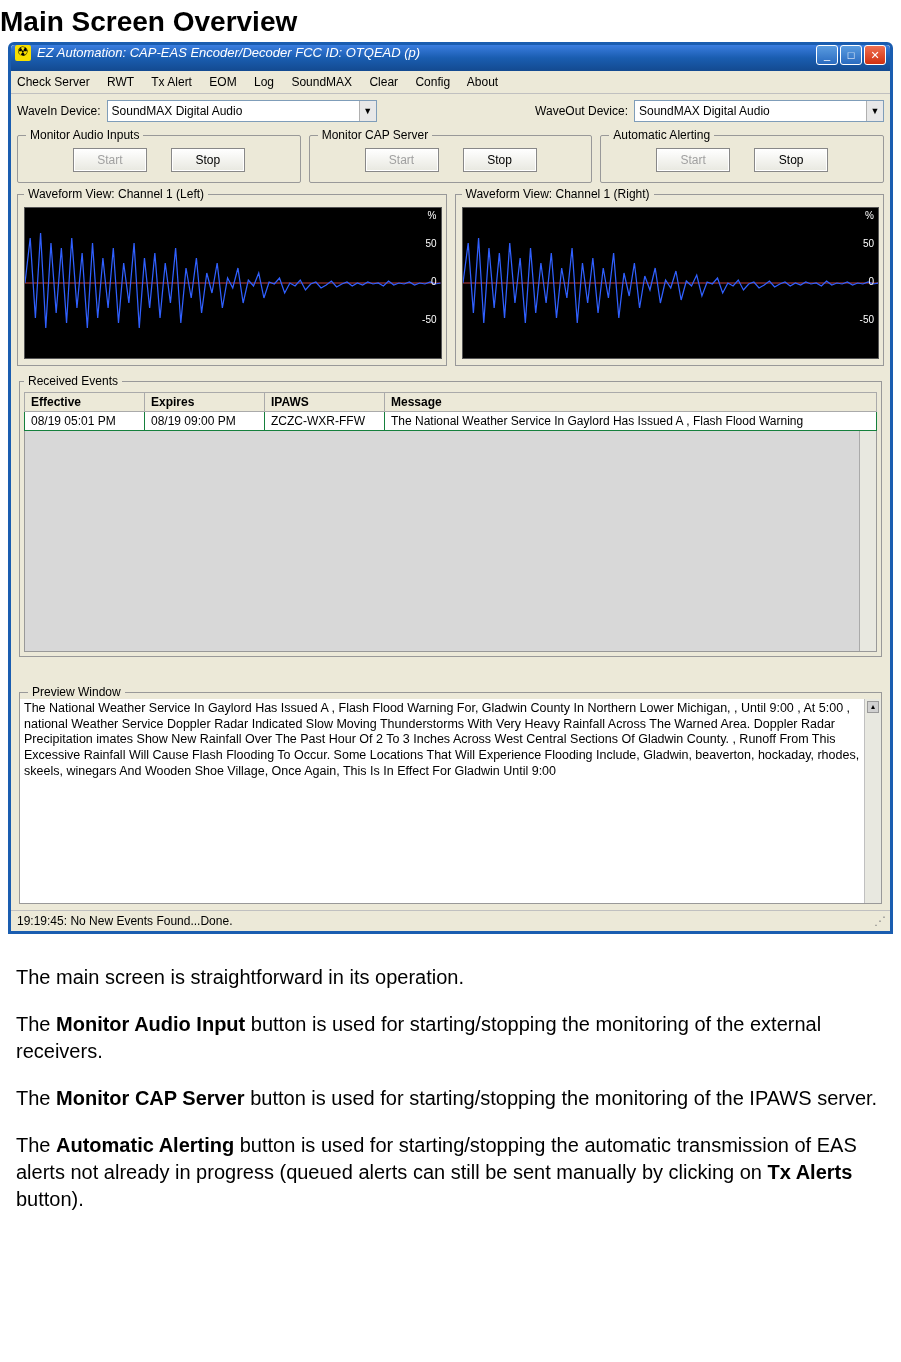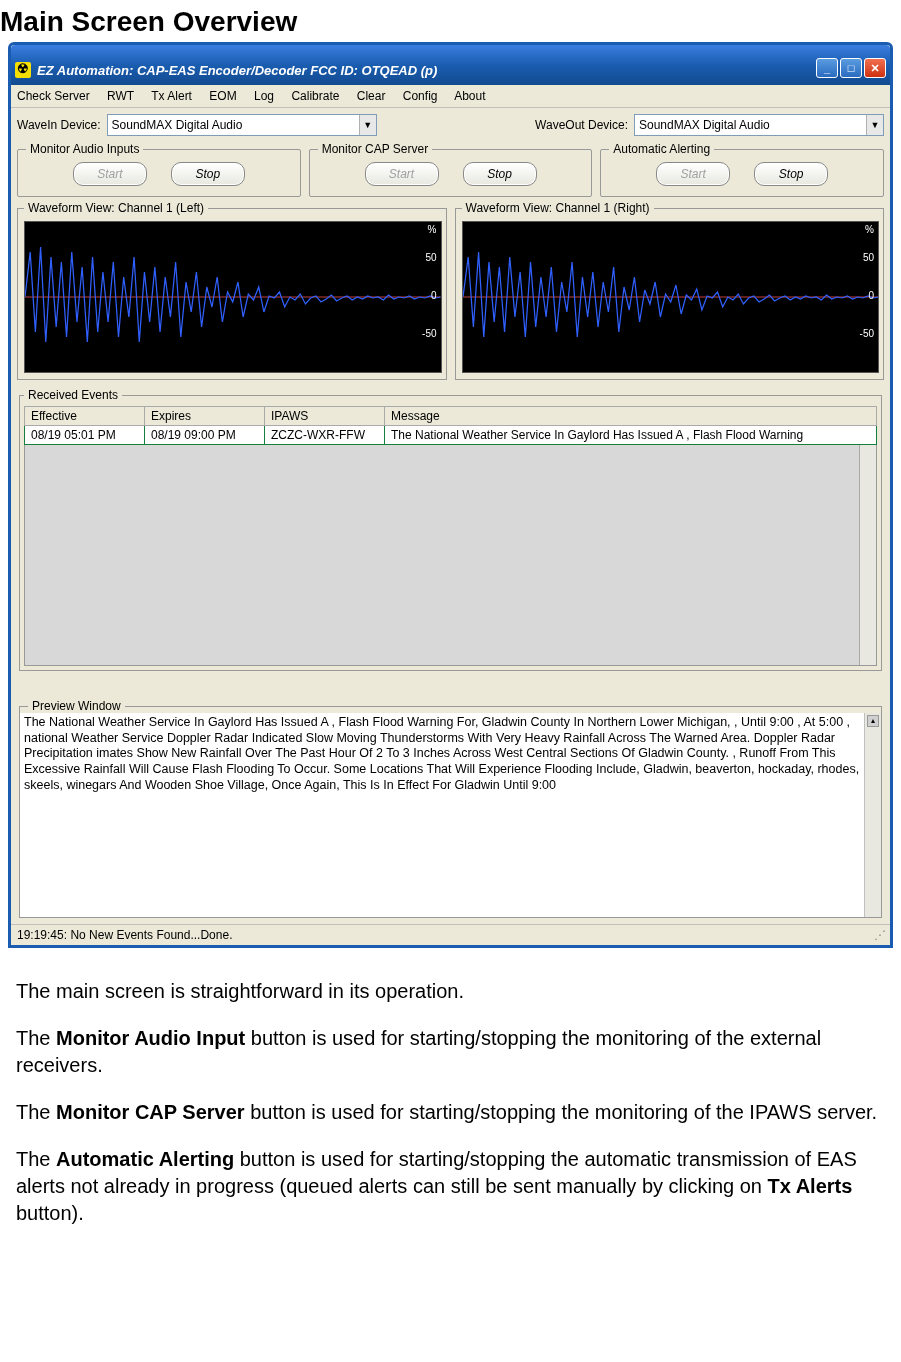--- a/index.html
+++ b/index.html
@@ -21,23 +21,23 @@
     margin: 0 8px;
     background: #ECE9D8;
     font-family: Tahoma, Arial, sans-serif;
     font-size: 12px;
   }
   .titlebar {
     background: linear-gradient(to bottom, #3a7de0 0%, #1a5db0 50%, #134a90 100%);
     color: #fff;
     height: 26px;
     display: flex;
-    align-items: flex-end;
-    padding: 7px 4px;
-    font-weight: bold;
+    align-items: flex-start;
+    padding: 0 4px;
+    font-weight: normal;
     font-style: italic;
     font-size: 13px;
     border-radius: 4px 4px 0 0;
   }
   .titlebar .icon {
     width: 16px; height: 16px;
     background: #f7e000;
     border-radius: 2px;
     margin-right: 6px;
     position: relative;
@@ -119,25 +119,24 @@
   }
   fieldset.group legend {
     font-size:12px;
     padding:0 4px;
   }
   .btn {
     height:22px;
     width:72px;
     background:linear-gradient(to bottom,#fff,#e8e8e0);
     border:1px solid #888;
-    border-radius:10px;
+    border-radius:0;
     font-size:12px;
     display:inline-flex;align-items:center;justify-content:center;
     box-shadow: inset 0 0 0 1px #fff;
-    font-style: italic;
   }
   .btn.disabled { color:#a0a0a0; }
   .btn-pair { display:flex; gap:24px; justify-content:center; }
   .wave-row { display:flex; gap:8px; margin-top:4px; }
   fieldset.wave {
     border:1px solid #999;
     padding:6px;
     margin:0;
     flex:1;
   }
@@ -169,21 +168,21 @@
     width:100%;
     border-collapse:collapse;
     font-size:12px;
     background:#fff;
   }
   .event-table th {
     background:#ECE9D8;
     border:1px solid #aaa;
     text-align:left;
     padding:2px 6px;
-    font-weight:normal;
+    font-weight:bold;
   }
   .event-table td {
     border:1px solid #15803d;
     padding:2px 6px;
     white-space:nowrap;
     overflow:hidden;
   }
   .event-body {
     height:220px;
     background:#d8d8d8;
@@ -265,21 +264,21 @@
       <div class="tb-btn tb-close">✕</div>
     </div>
   </div>
 
   <div class="menubar">
     <span>Check Server</span>
     <span>RWT</span>
     <span>Tx Alert</span>
     <span>EOM</span>
     <span>Log</span>
-    <span>Calibrate</span>
+    <span>SoundMAX</span>
     <span>Clear</span>
     <span>Config</span>
     <span>About</span>
   </div>
 
   <div class="content">
     <div class="row">
       <span class="label">WaveIn Device:</span>
       <div class="select" style="width:260px">
         <span>SoundMAX Digital Audio</span>

